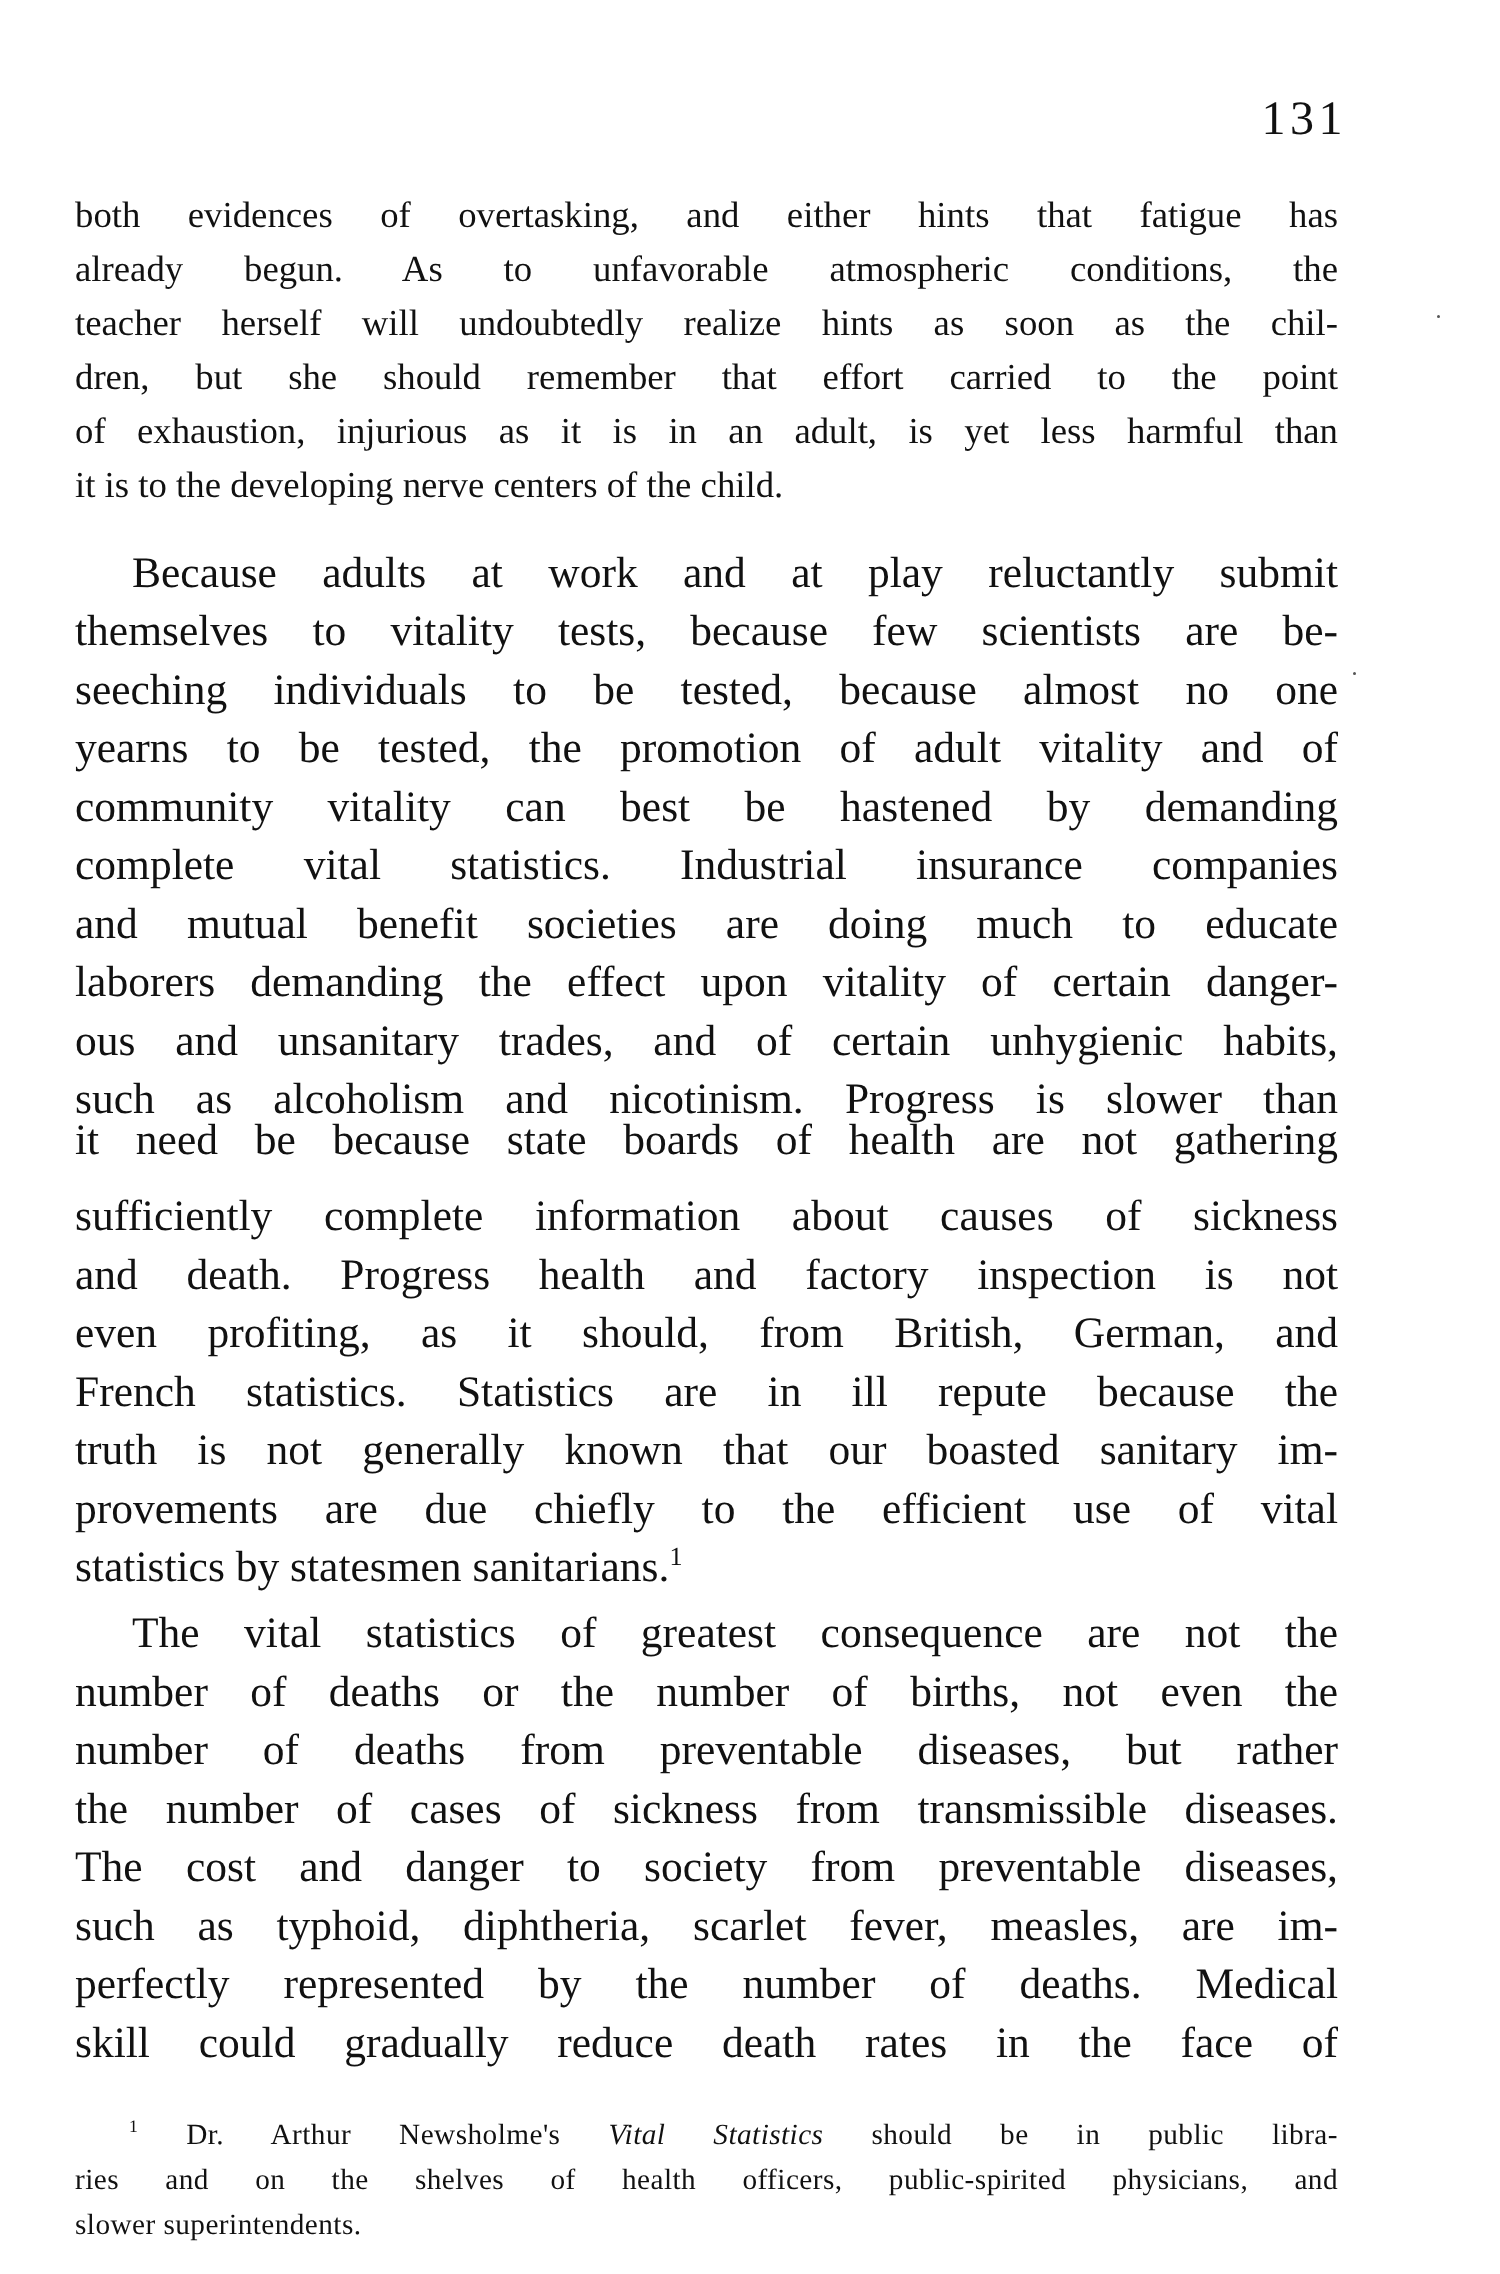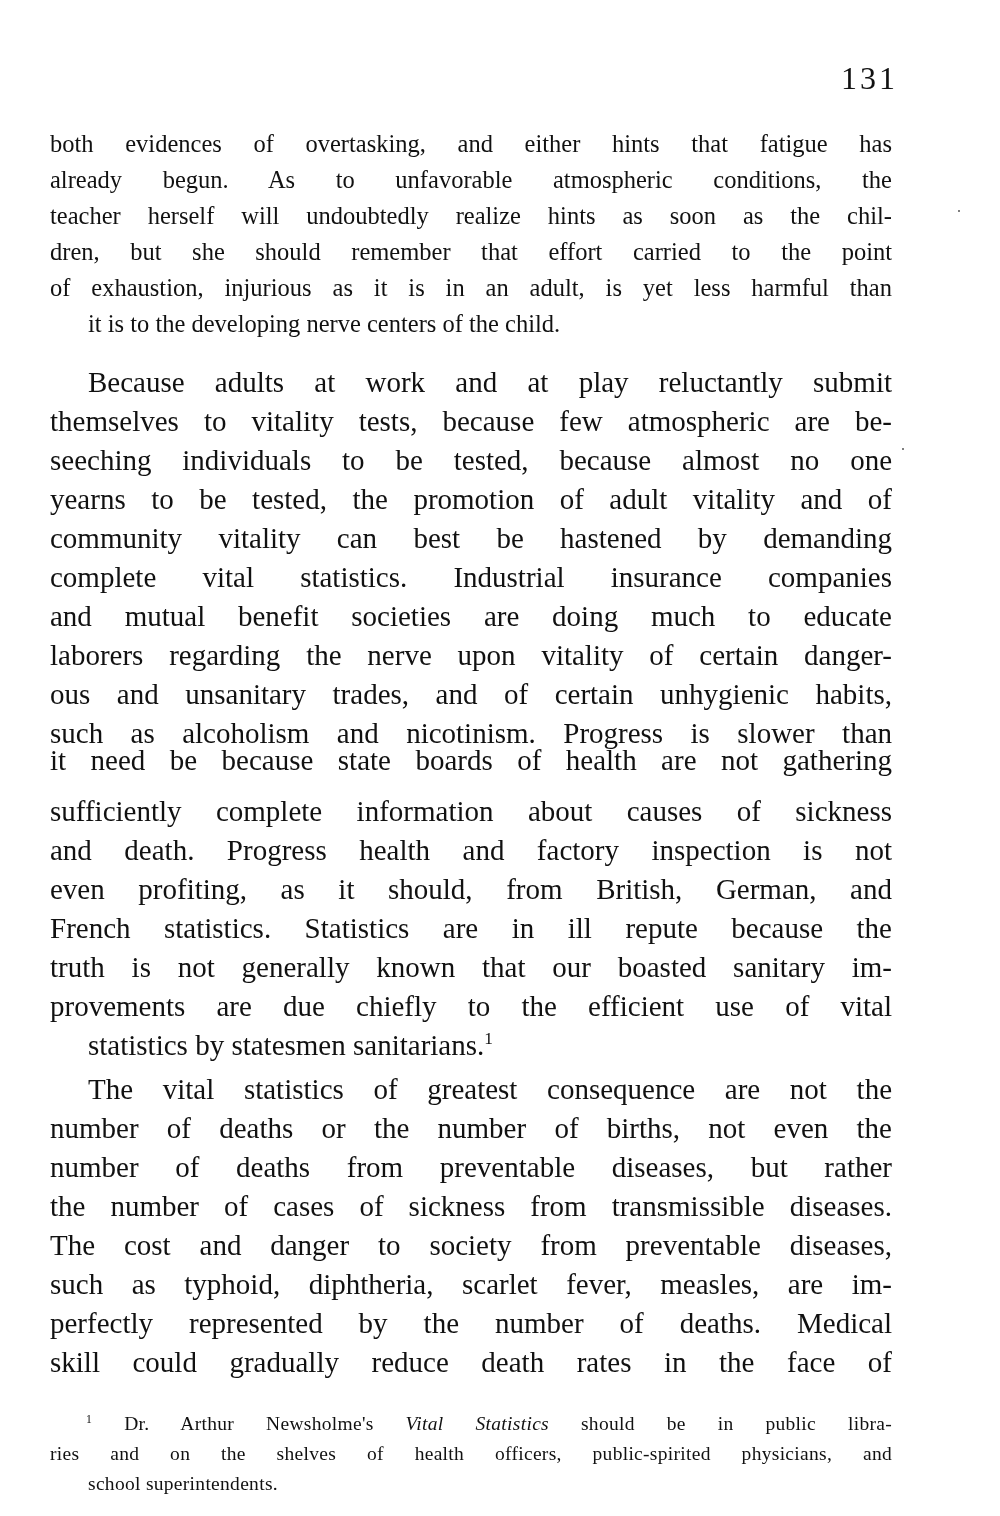--- a/index.html
+++ b/index.html
@@ -40,21 +40,20 @@
     .line {
       position: absolute;
       left: 50px;
       width: 842px;
       white-space: nowrap;
       text-align: justify;
       text-align-last: justify;
     }
     .line.last {
       text-align-last: left;
-      margin-left: 38px;
     }
     .line.indent {
       left: 88px;
       width: 804px;
     }
     .p1 .line {
       font-size: 24.5px;
       height: 36px;
       line-height: 36px;
     }
@@ -98,27 +97,27 @@
   <div class="line" style="top:126px">both evidences of overtasking, and either hints that fatigue has</div>
   <div class="line" style="top:162px">already begun.  As to unfavorable atmospheric conditions, the</div>
   <div class="line" style="top:198px">teacher herself will undoubtedly realize hints as soon as the chil-</div>
   <div class="line" style="top:234px">dren, but she should remember that effort carried to the point</div>
   <div class="line" style="top:270px">of exhaustion, injurious as it is in an adult, is yet less harmful than</div>
   <div class="line last" style="top:306px">it is to the developing nerve centers of the child.</div>
 </section>
 
 <section class="p2">
   <div class="line indent" style="top:362px">Because adults at work and at play reluctantly submit</div>
-  <div class="line" style="top:401px">themselves to vitality tests, because few atmospheric are be-</div>
+  <div class="line" style="top:401px">themselves to vitality tests, because few scientists are be-</div>
   <div class="line" style="top:440px">seeching individuals to be tested, because almost no one</div>
   <div class="line" style="top:479px">yearns to be tested, the promotion of adult vitality and of</div>
   <div class="line" style="top:518px">community vitality can best be hastened by demanding</div>
   <div class="line" style="top:557px">complete vital statistics.  Industrial insurance companies</div>
   <div class="line" style="top:596px">and mutual benefit societies are doing much to educate</div>
-  <div class="line" style="top:635px">laborers regarding the nerve upon vitality of certain danger-</div>
+  <div class="line" style="top:635px">laborers demanding the effect upon vitality of certain danger-</div>
   <div class="line" style="top:674px">ous and unsanitary trades, and of certain unhygienic habits,</div>
   <div class="line" style="top:713px">such as alcoholism and nicotinism.  Progress is slower than</div>
   <div class="line" style="top:740px">it need be because state boards of health are not gathering</div>
   <div class="line" style="top:791px">sufficiently complete information about causes of sickness</div>
   <div class="line" style="top:830px">and death.  Progress health and factory inspection is not</div>
   <div class="line" style="top:869px">even profiting, as it should, from British, German, and</div>
   <div class="line" style="top:908px">French statistics.  Statistics are in ill repute because the</div>
   <div class="line" style="top:947px">truth is not generally known that our boasted sanitary im-</div>
   <div class="line" style="top:986px">provements are due chiefly to the efficient use of vital</div>
   <div class="line last" style="top:1025px"><span>statistics by statesmen sanitarians.</span><sup>1</sup></div>
@@ -131,17 +130,17 @@
   <div class="line" style="top:1186px">the number of cases of sickness from transmissible diseases.</div>
   <div class="line" style="top:1225px">The cost and danger to society from preventable diseases,</div>
   <div class="line" style="top:1264px">such as typhoid, diphtheria, scarlet fever, measles, are im-</div>
   <div class="line" style="top:1303px">perfectly represented by the number of deaths.  Medical</div>
   <div class="line" style="top:1342px">skill could gradually reduce death rates in the face of</div>
 </section>
 
 <section class="fn">
   <div class="line indent" style="top:1410px"><sup>1</sup>&nbsp;<span>Dr. Arthur Newsholme's </span><em>Vital Statistics</em><span> should be in public libra-</span></div>
   <div class="line" style="top:1440px">ries and on the shelves of health officers, public-spirited physicians, and</div>
-  <div class="line last" style="top:1470px">school superintendents.</div>
+  <div class="line last" style="top:1470px">slower superintendents.</div>
 </section>
 
 <div class="speck" style="left:958px; top:210px"></div>
 <div class="speck" style="left:902px; top:448px"></div>
 
 </body></html>

